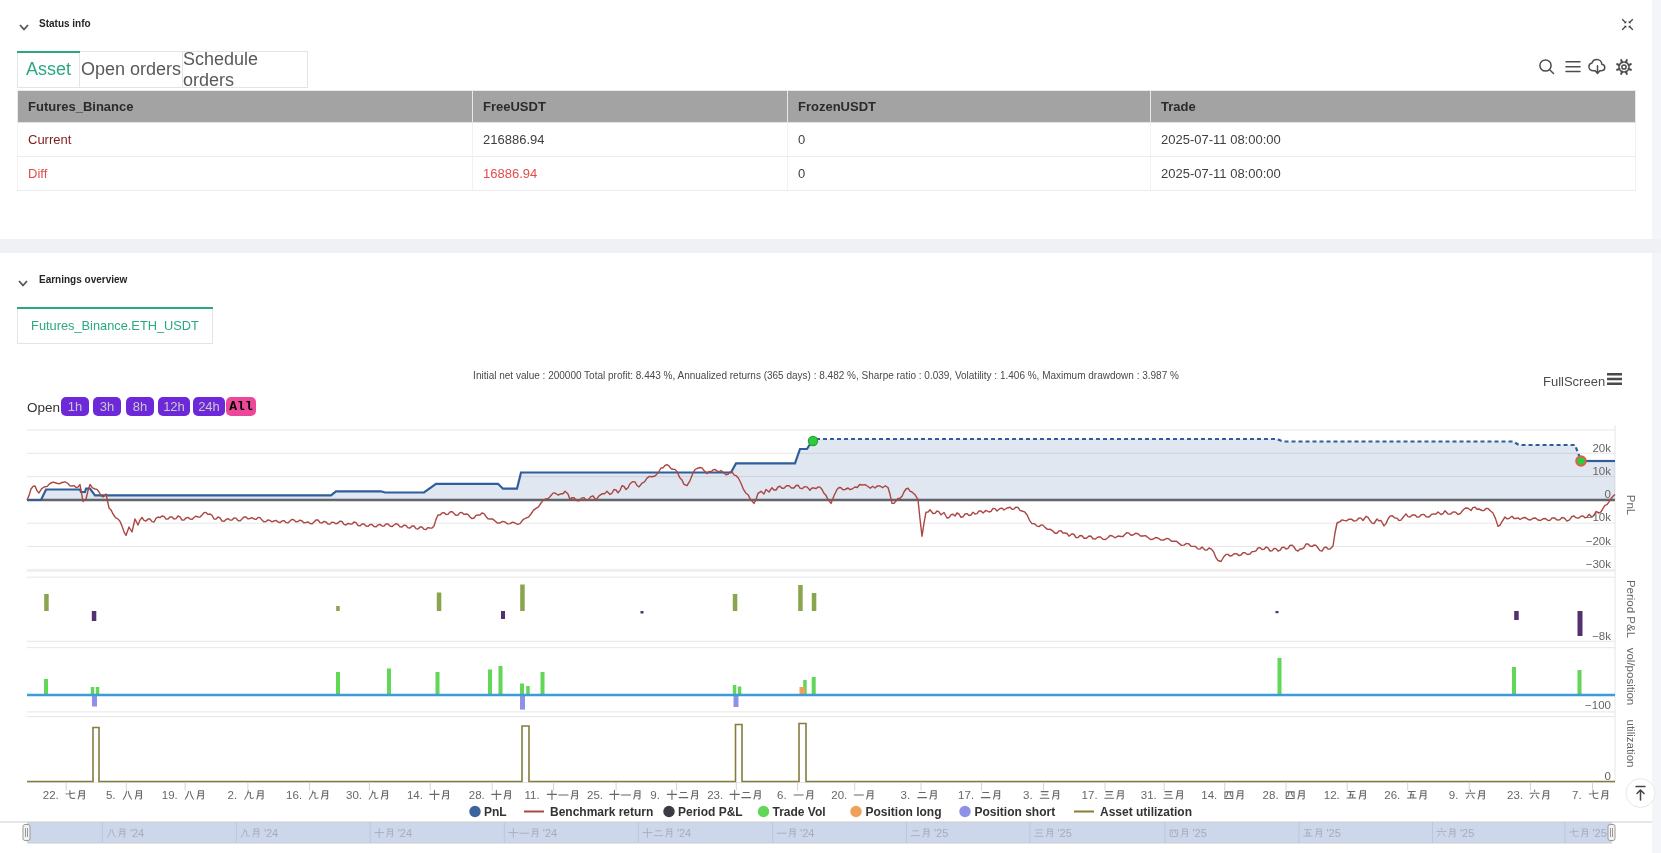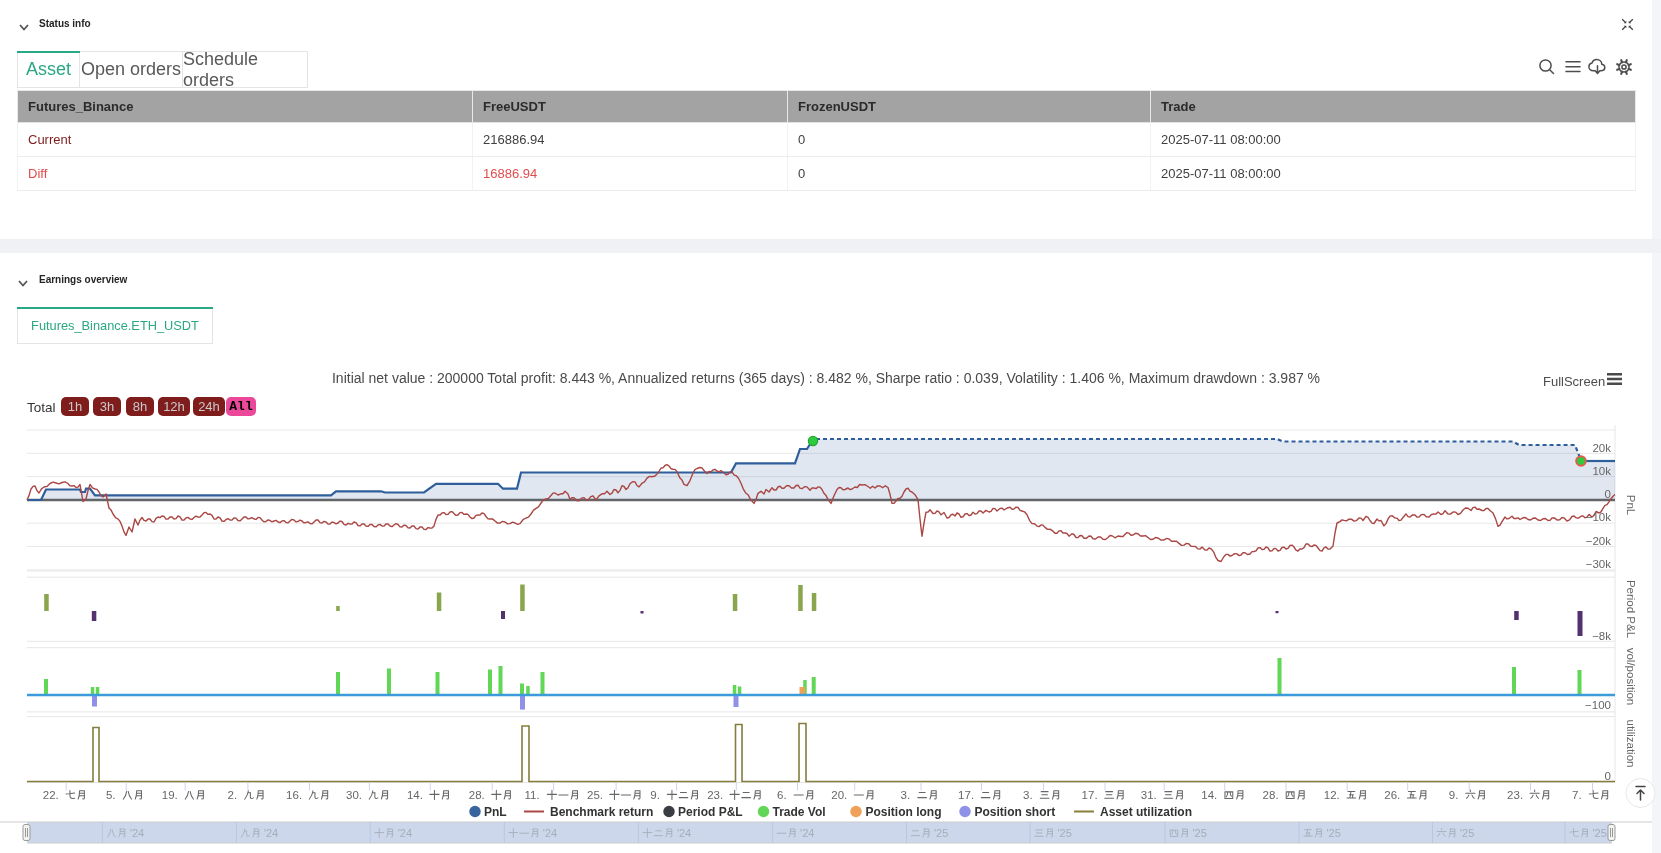--- a/index.html
+++ b/index.html
@@ -8,23 +8,23 @@
 .tabs { position:absolute; display:flex; }
 .tab { height:37px; border:1px solid #e4e4e7; border-left:none; background:#fff; font-size:18px; color:#595959; display:flex; align-items:center; justify-content:center; position:relative; }
 .tab.first { border-left:1px solid #e4e4e7; }
 .tab.active { color:#2aa883; }
 .tab.active:before { content:""; position:absolute; top:-1px; left:-1px; right:-1px; height:2px; background:#2aa883; }
 table.t { border-collapse:collapse; position:absolute; left:17px; top:90px; width:1618px; table-layout:fixed; font-size:13px; color:#404040; }
 table.t th { background:#a3a3a3; font-weight:700; color:#2b2b2b; text-align:left; padding:0 0 0 10px; height:32px; border:1px solid #e8e8e8; border-bottom:1px solid #e3e3e3;}
 table.t td { height:34px; padding:0 0 0 10px; border-bottom:1px solid #ececec; border-left:1px solid #f2f2f2; border-right:1px solid #f2f2f2; }
 .sep { position:absolute; left:0; width:1661px; top:239px; height:14px; background:#eff1f5; }
 .rstrip { position:absolute; right:0; top:0; width:9px; height:853px; background:#f3f5f8; }
-.statline { position:absolute; top:370px; left:0; width:1652px; text-align:center; font-size:14px; color:#4a4a4a; }
+.statline { position:absolute; top:370px; left:0; width:1652px; text-align:center; font-size:10px; color:#4a4a4a; }
 .zbtn { position:absolute; top:397px; height:19px; border-radius:5px; font-size:13px; display:flex; align-items:center; justify-content:center; }
-.zoff { background:#7f1d1d; color:#c9c9c9; }
+.zoff { background:#6d28d9; color:#c9c9c9; }
 .zon { background:#ec4899; color:#000; font-weight:700;font-family:Liberation Mono, monospace; }
 .icon { stroke:#4d4d4d; stroke-width:1.5; fill:none; stroke-linecap:round; stroke-linejoin:round; }
 </style></head>
 <body>
 <div class="rstrip"></div>
 
 <svg class="abs" style="left:18px;top:21px" width="12" height="12" viewBox="0 0 12 12">
     <path class="chev" d="M2 4 L6 8.5 L10 4"></path>
   </svg>
 <div class="abs hdr" style="left:39px;top:18px">Status info</div>
@@ -91,21 +91,21 @@
 <div class="tabs" style="left:17px;top:307px">
  <div class="tab first active" style="width:196px;font-size:12.8px">Futures_Binance.ETH_USDT</div>
 </div>
 
 <div class="statline">Initial net value : 200000 Total profit: 8.443 %, Annualized returns (365 days) : 8.482 %, Sharpe ratio : 0.039, Volatility : 1.406 %, Maximum drawdown : 3.987 %</div>
 <div class="abs" style="top:374px;left:1543px;font-size:13px;color:#4d4d4d">FullScreen</div>
 <svg class="abs" style="left:1606px;top:372px" width="17" height="14" viewBox="0 0 17 14">
     <path d="M1 2.2 H16 M1 7 H16 M1 11.8 H16" stroke="#4a4a4a" stroke-width="2.6"></path>
   </svg>
 
-<div class="abs" style="top:400px;left:27px;font-size:13.5px;color:#333">Total</div>
+<div class="abs" style="top:400px;left:27px;font-size:13.5px;color:#333">Open</div>
 <div class="zbtn zoff" style="left:61px;width:28px">1h</div>
 <div class="zbtn zoff" style="left:93px;width:28px">3h</div>
 <div class="zbtn zoff" style="left:126px;width:28px">8h</div>
 <div class="zbtn zoff" style="left:158px;width:32px">12h</div>
 <div class="zbtn zoff" style="left:193px;width:32px">24h</div>
 <div class="zbtn zon" style="left:226px;width:30px">All</div>
 
 <svg class="abs" style="left:0;top:420px" width="1661" height="433" viewBox="0 420 1661 433">
 <line x1="27" y1="430.0" x2="1615" y2="430.0" stroke="#e8e8e8" stroke-width="1"></line>
 <line x1="27" y1="453.3" x2="1615" y2="453.3" stroke="#e8e8e8" stroke-width="1"></line>

